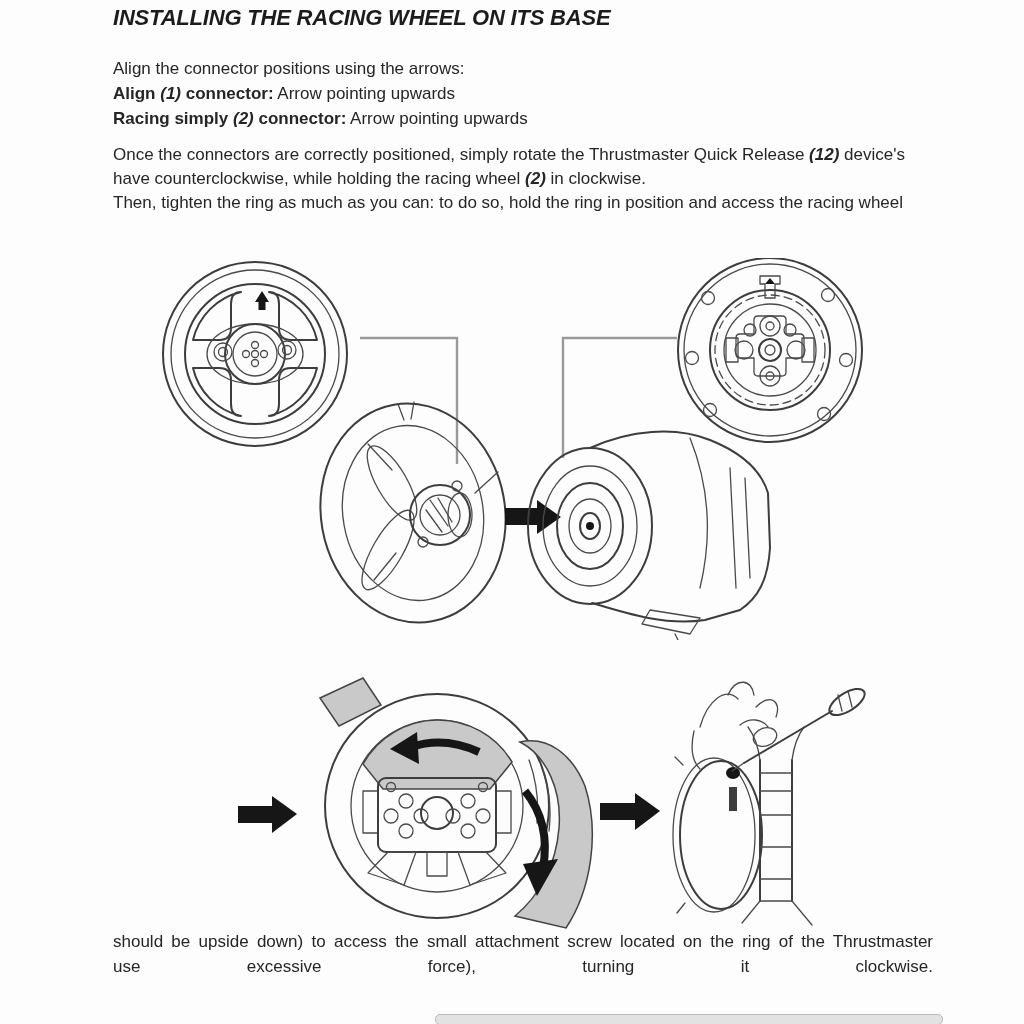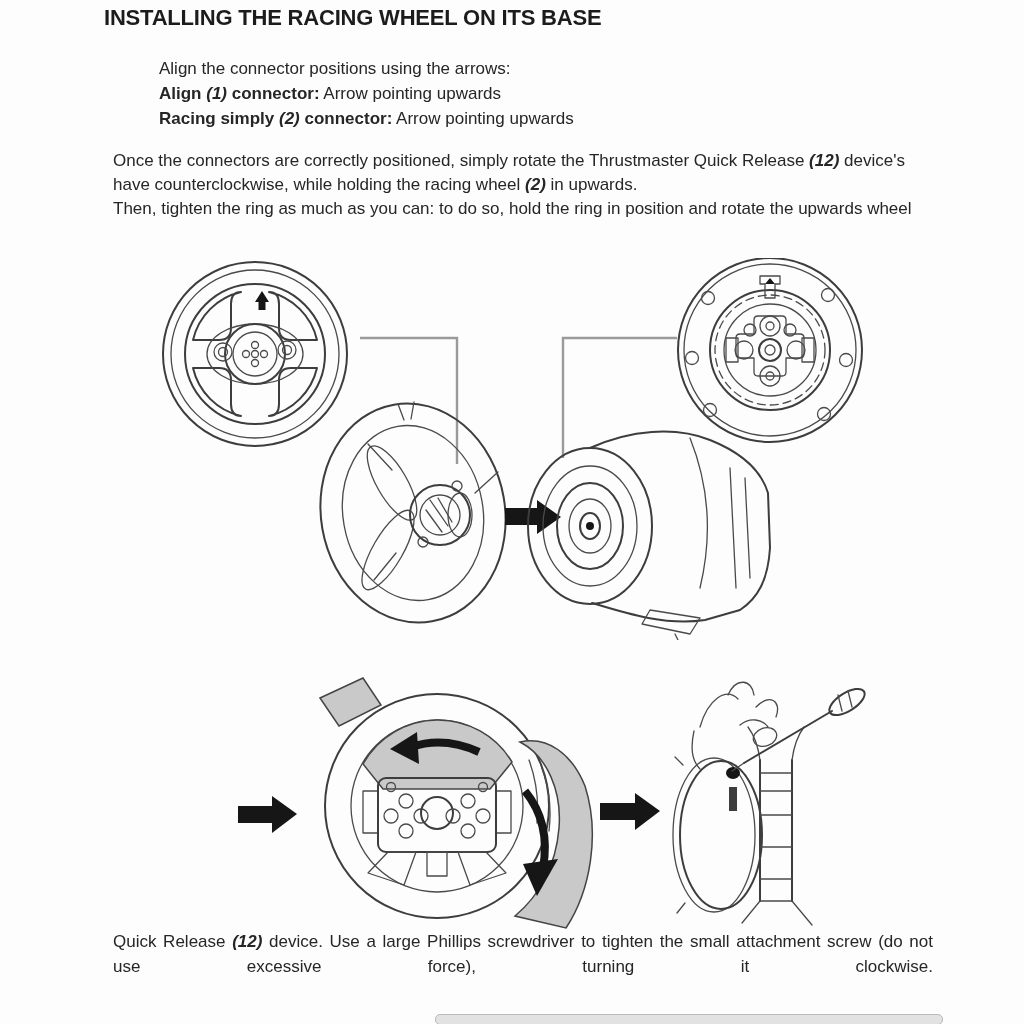--- a/index.html
+++ b/index.html
@@ -2,31 +2,31 @@
 <html><head>
 <meta charset="utf-8">
 <style>
   html,body{margin:0;padding:0;background:#ffffff;}
   .page{
     position:relative; width:1024px; height:1024px; overflow:hidden;
     background:#fdfdfd; color:#262626;
     font-family:"Liberation Sans", sans-serif;
   }
   .title{
-    position:absolute; left:104px; top:5px; width:830px;
-    font-size:22px; font-weight:bold; letter-spacing:-0.2px; color:#1c1c1c;
+    position:absolute; left:113px; top:5px; width:830px;
+    font-size:22px; font-weight:bold; letter-spacing:-0.2px; color:#1c1c1c;font-style:italic;
   }
   .para{ position:absolute; left:113px; width:820px; font-size:17px; }
   .line{ white-space:nowrap; }
   .jline{ text-align:justify; text-align-last:justify; white-space:normal; }
   .jline-last{ text-align:left; }
   .b{ font-weight:bold; }
   .bi{ font-weight:bold; font-style:italic; }
-  #para-align{ top:56px; line-height:25px;margin-left:46px; }
-  #para-rotate{ top:149px; line-height:24px; }
+  #para-align{ top:56px; line-height:25px; }
+  #para-rotate{ top:143px; line-height:24px; }
   #para-final{ top:929px; line-height:25px; }
   svg{ position:absolute; }
   .ln{ fill:none; stroke:#3d3d3d; stroke-width:2; stroke-linecap:round; stroke-linejoin:round; }
   .thin{ fill:none; stroke:#4a4a4a; stroke-width:1.3; stroke-linecap:round; stroke-linejoin:round; }
   .blk{ fill:#161616; stroke:none; }
   .shade{ fill:#c9c9c9; stroke:#444; stroke-width:1.5; }
   .lead{ fill:none; stroke:#9a9a9a; stroke-width:2.4; }
   .barrow{ fill:none; stroke:#161616; stroke-width:8; stroke-linecap:butt; }
   .bottom-bar{
     position:absolute; left:435px; top:1014px; width:506px; height:9px;
@@ -50,24 +50,24 @@
     <div class="line">
       <span class="b">Racing simply </span><span class="bi">(2)</span><span class="b"> connector:</span><span> Arrow pointing upwards</span>
     </div>
   </div>
 
   <div class="para" id="para-rotate">
     <div class="line">
       <span>Once the connectors are correctly positioned, simply rotate the Thrustmaster Quick Release </span><span class="bi">(12)</span><span> device's</span>
     </div>
     <div class="line">
-      <span>have counterclockwise, while holding the racing wheel </span><span class="bi">(2)</span><span> in upwards.</span>
-    </div>
-    <div class="line">
-      <span>Then, tighten the ring as much as you can: to do so, hold the ring in position and rotate the upwards wheel</span>
+      <span>have counterclockwise, while holding the racing wheel </span><span class="bi">(2)</span><span> in clockwise.</span>
+    </div>
+    <div class="line">
+      <span>Then, tighten the ring as much as you can: to do so, hold the ring in position and access the racing wheel</span>
     </div>
   </div>
 
   <svg style="left:130px; top:258px;" width="800" height="382" viewBox="0 0 800 382">
 
     <g>
       <polyline class="lead" points="230,80 327,80 327,206"></polyline>
       <polyline class="lead" points="547,80 433,80 433,200"></polyline>
     </g>
 
@@ -221,21 +221,21 @@
         <path class="thin" d="M 536 42 C 550 28 562 36 556 52"></path>
         <path class="thin" d="M 474 66 C 470 84 472 96 480 104"></path>
         <path class="thin" d="M 520 60 C 530 52 542 54 548 62"></path>
         <ellipse class="thin" cx="545" cy="72" rx="12" ry="9" transform="rotate(-20 545 72)"></ellipse>
       </g>
     </g>
   </svg>
 
   <div class="para" id="para-final">
     <div class="jline">
-      <span>Quick Release </span><span class="bi">(12)</span><span> device. Use a large Phillips screwdriver to tighten the small attachment screw (do not</span>
+      <span>should be upside down) to access the small attachment screw located on the ring of the Thrustmaster</span>
     </div>
     <div class="jline jline-last">
       <span>use excessive force), turning it clockwise.</span>
     </div>
   </div>
 
   <div class="bottom-bar"></div>
 </div>
 
 </body></html>

